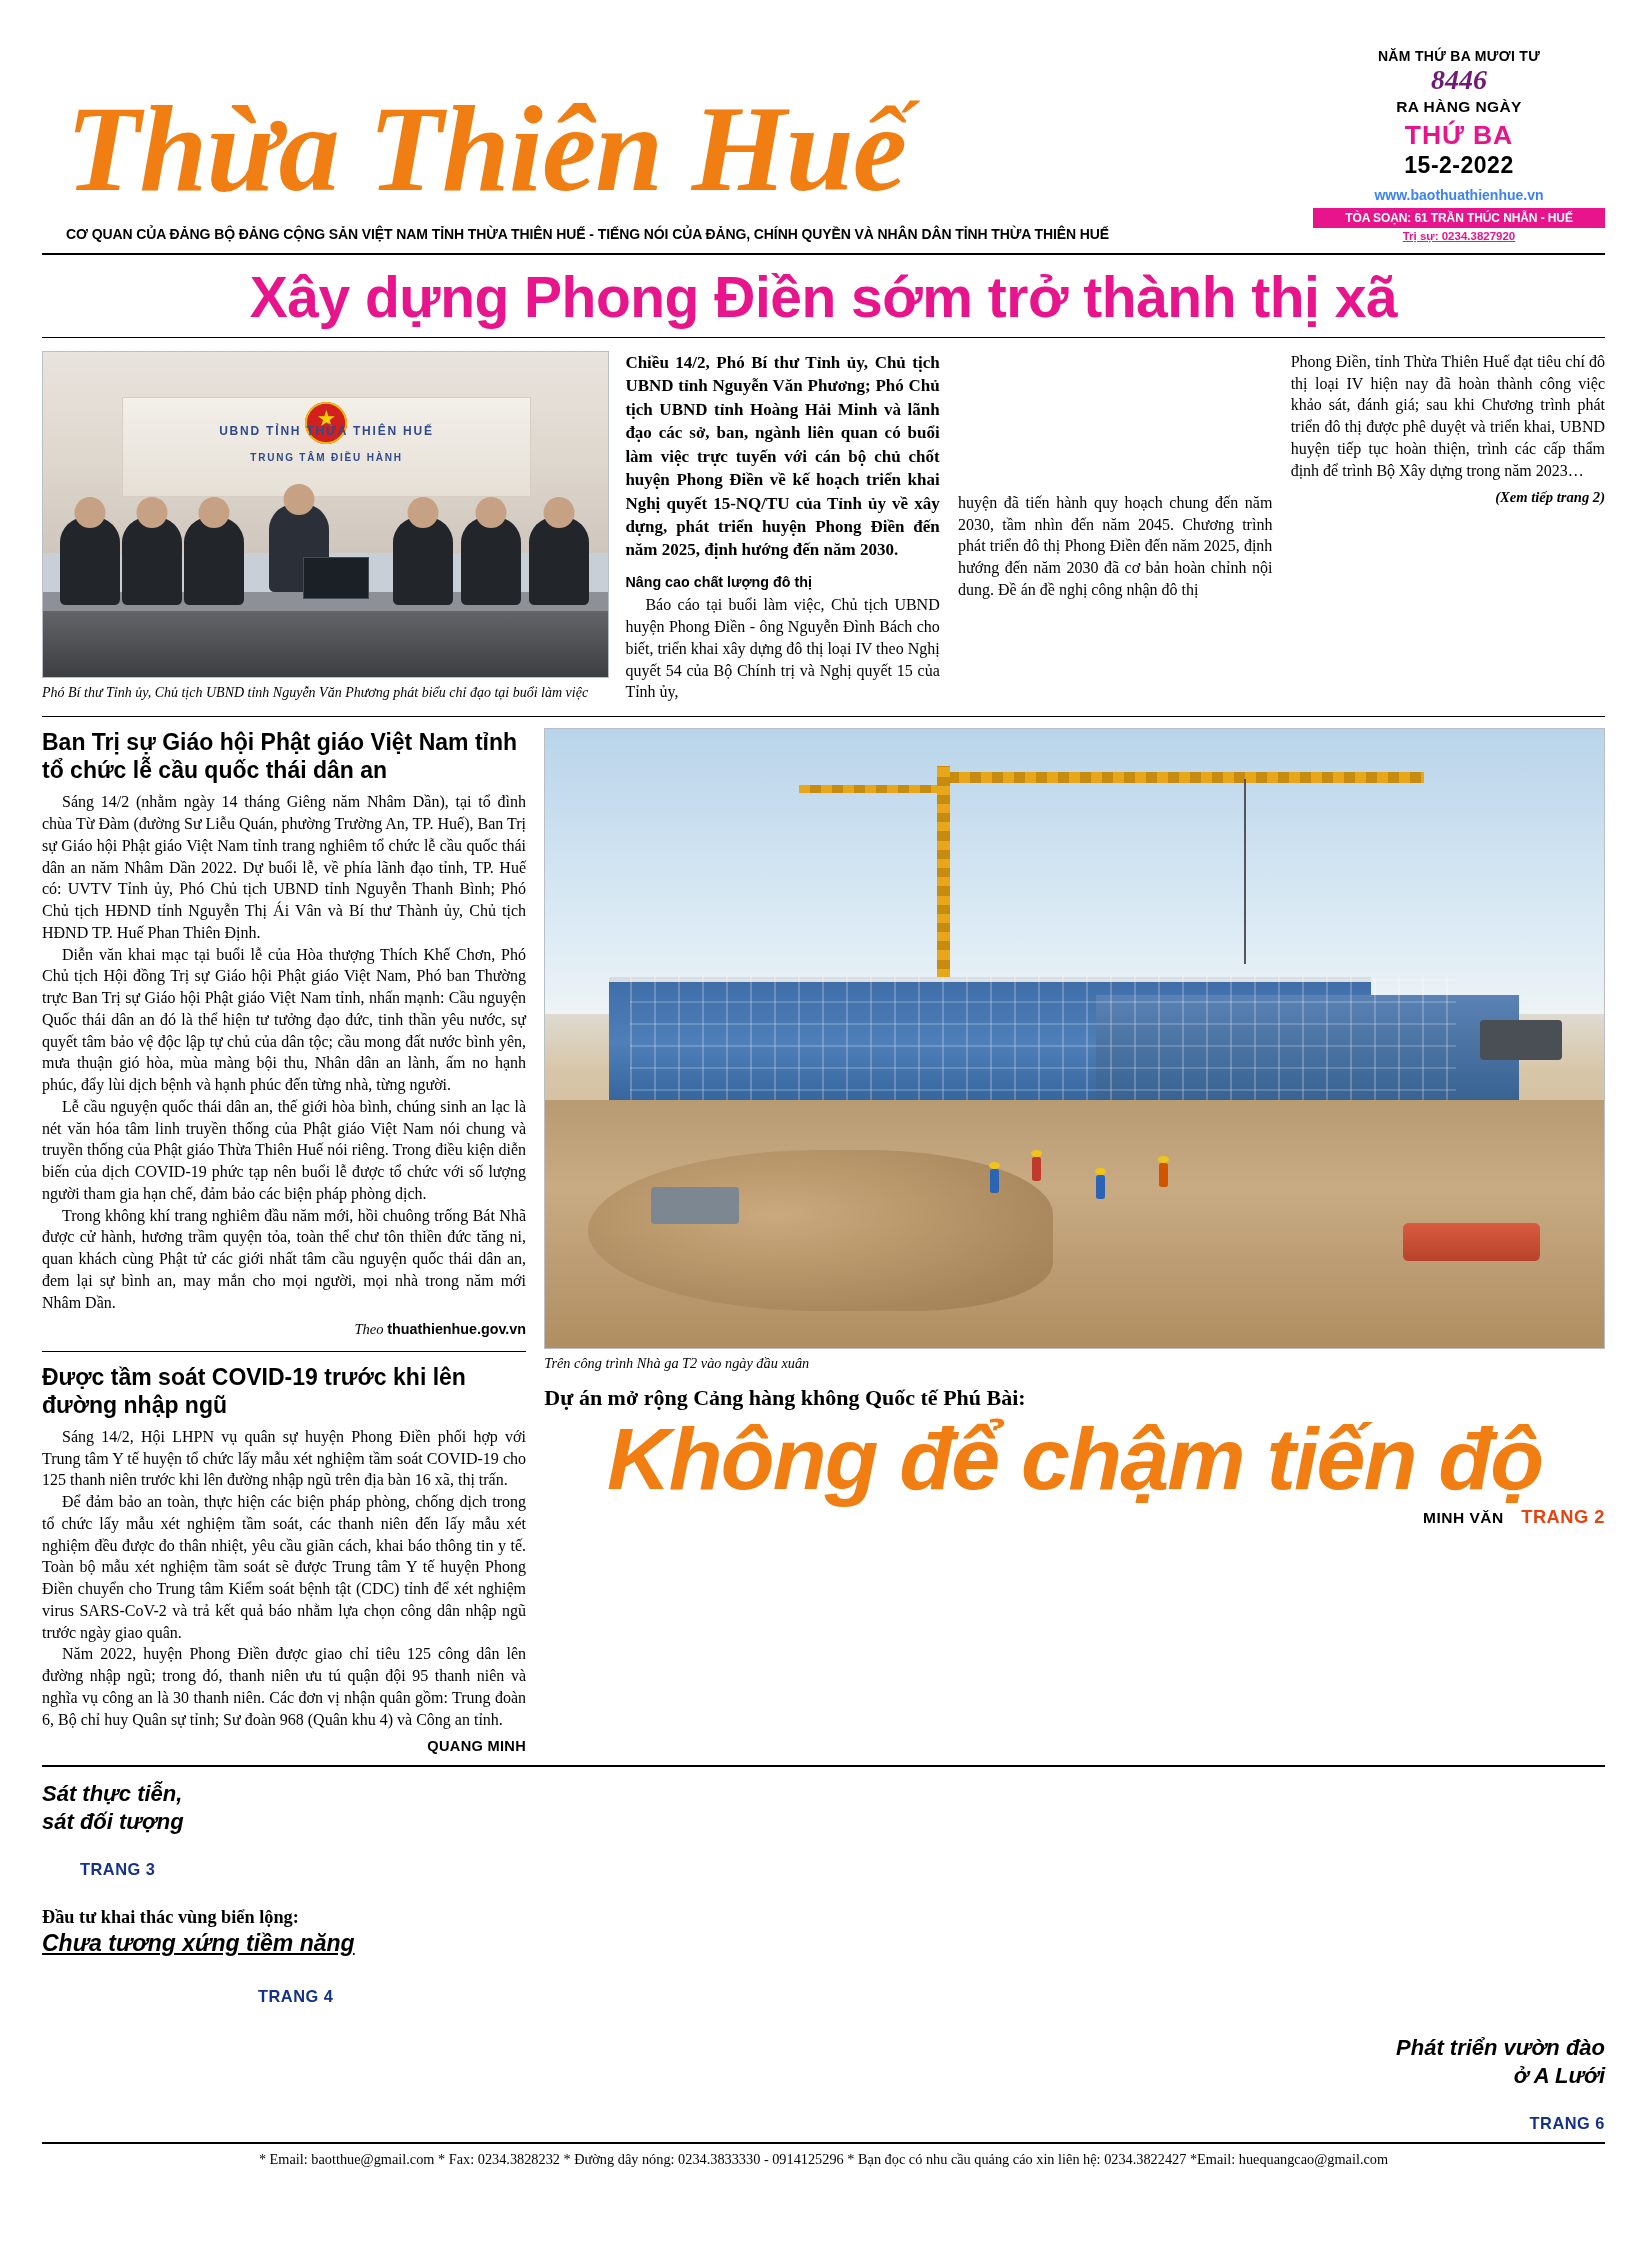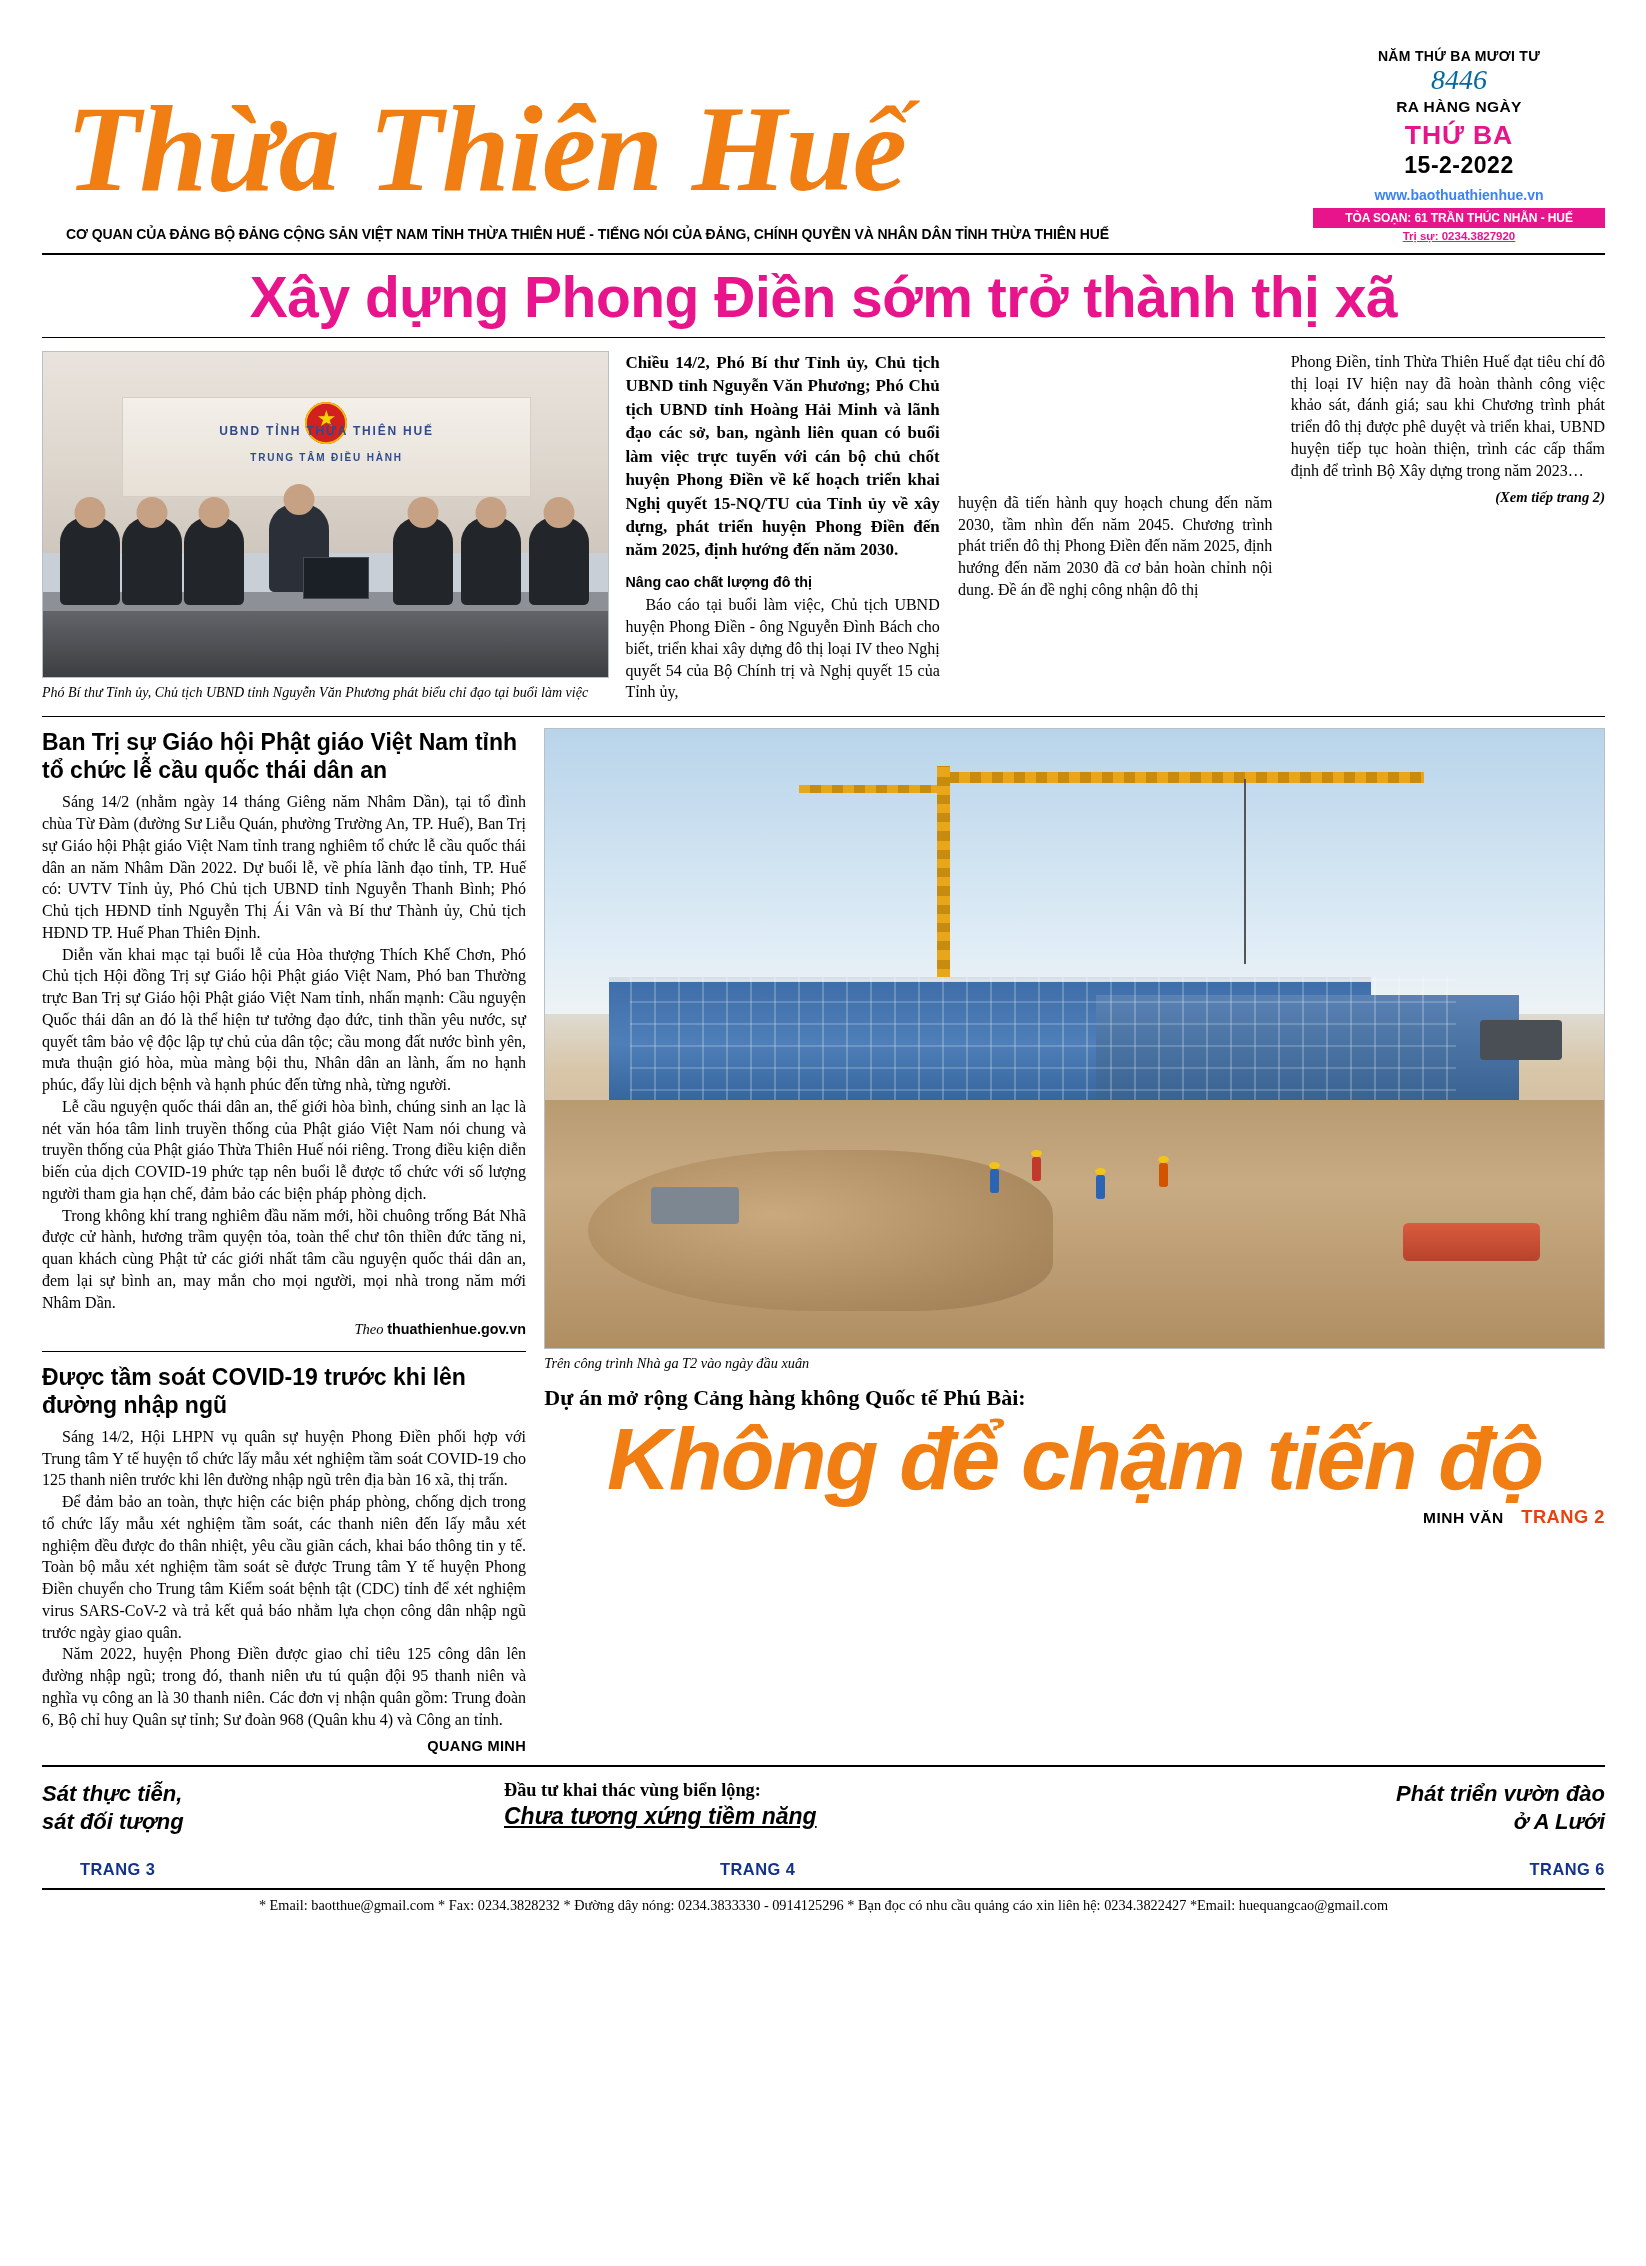--- a/index.html
+++ b/index.html
@@ -64,23 +64,23 @@
     font-family: "Liberation Sans", sans-serif;
   }
   .mr-line1 {
     font-size: 14px;
     font-weight: bold;
     letter-spacing: 0.3px;
   }
   .mr-issue {
     font-family: "Liberation Serif", serif;
     font-style: italic;
-    font-weight: normal;
+    font-weight: bold;
     font-size: 28px;
-    color: #0369a1;
+    color: #701a75;
     line-height: 1.1;
     margin: 1.8px 0 1.8px;
   }
   .mr-line2 {
     font-size: 15.5px;
     font-weight: bold;
     letter-spacing: 0.4px;
     margin-bottom: 5.5px;
   }
   .mr-weekday {
@@ -397,22 +397,23 @@
     font-family: "Liberation Sans", sans-serif;
     font-size: 15.5px;
     font-weight: bold;
     letter-spacing: 0.5px;
   }
   .mega-byline .page-ref { color: #E8420F; font-size: 18.3px; margin-left: 12.8px; }
 
   
   .teasers {
     display: flex;
-    gap: 40px;
+    gap: 28px;
     margin-top: 12.8px;
+    flex-direction: column;
   }
   .teaser { flex: 1 1 0; position: relative; min-height: 99px; }
   .teaser.t1 { flex: 0 0 27%; }
   .teaser.t2 { flex: 0 0 42%; }
   .teaser.t3 { flex: 1 1 auto; text-align: right; }
   .teaser-title {
     font-family: "Liberation Sans", sans-serif;
     font-weight: bold;
     font-style: italic;
     font-size: 22px;

